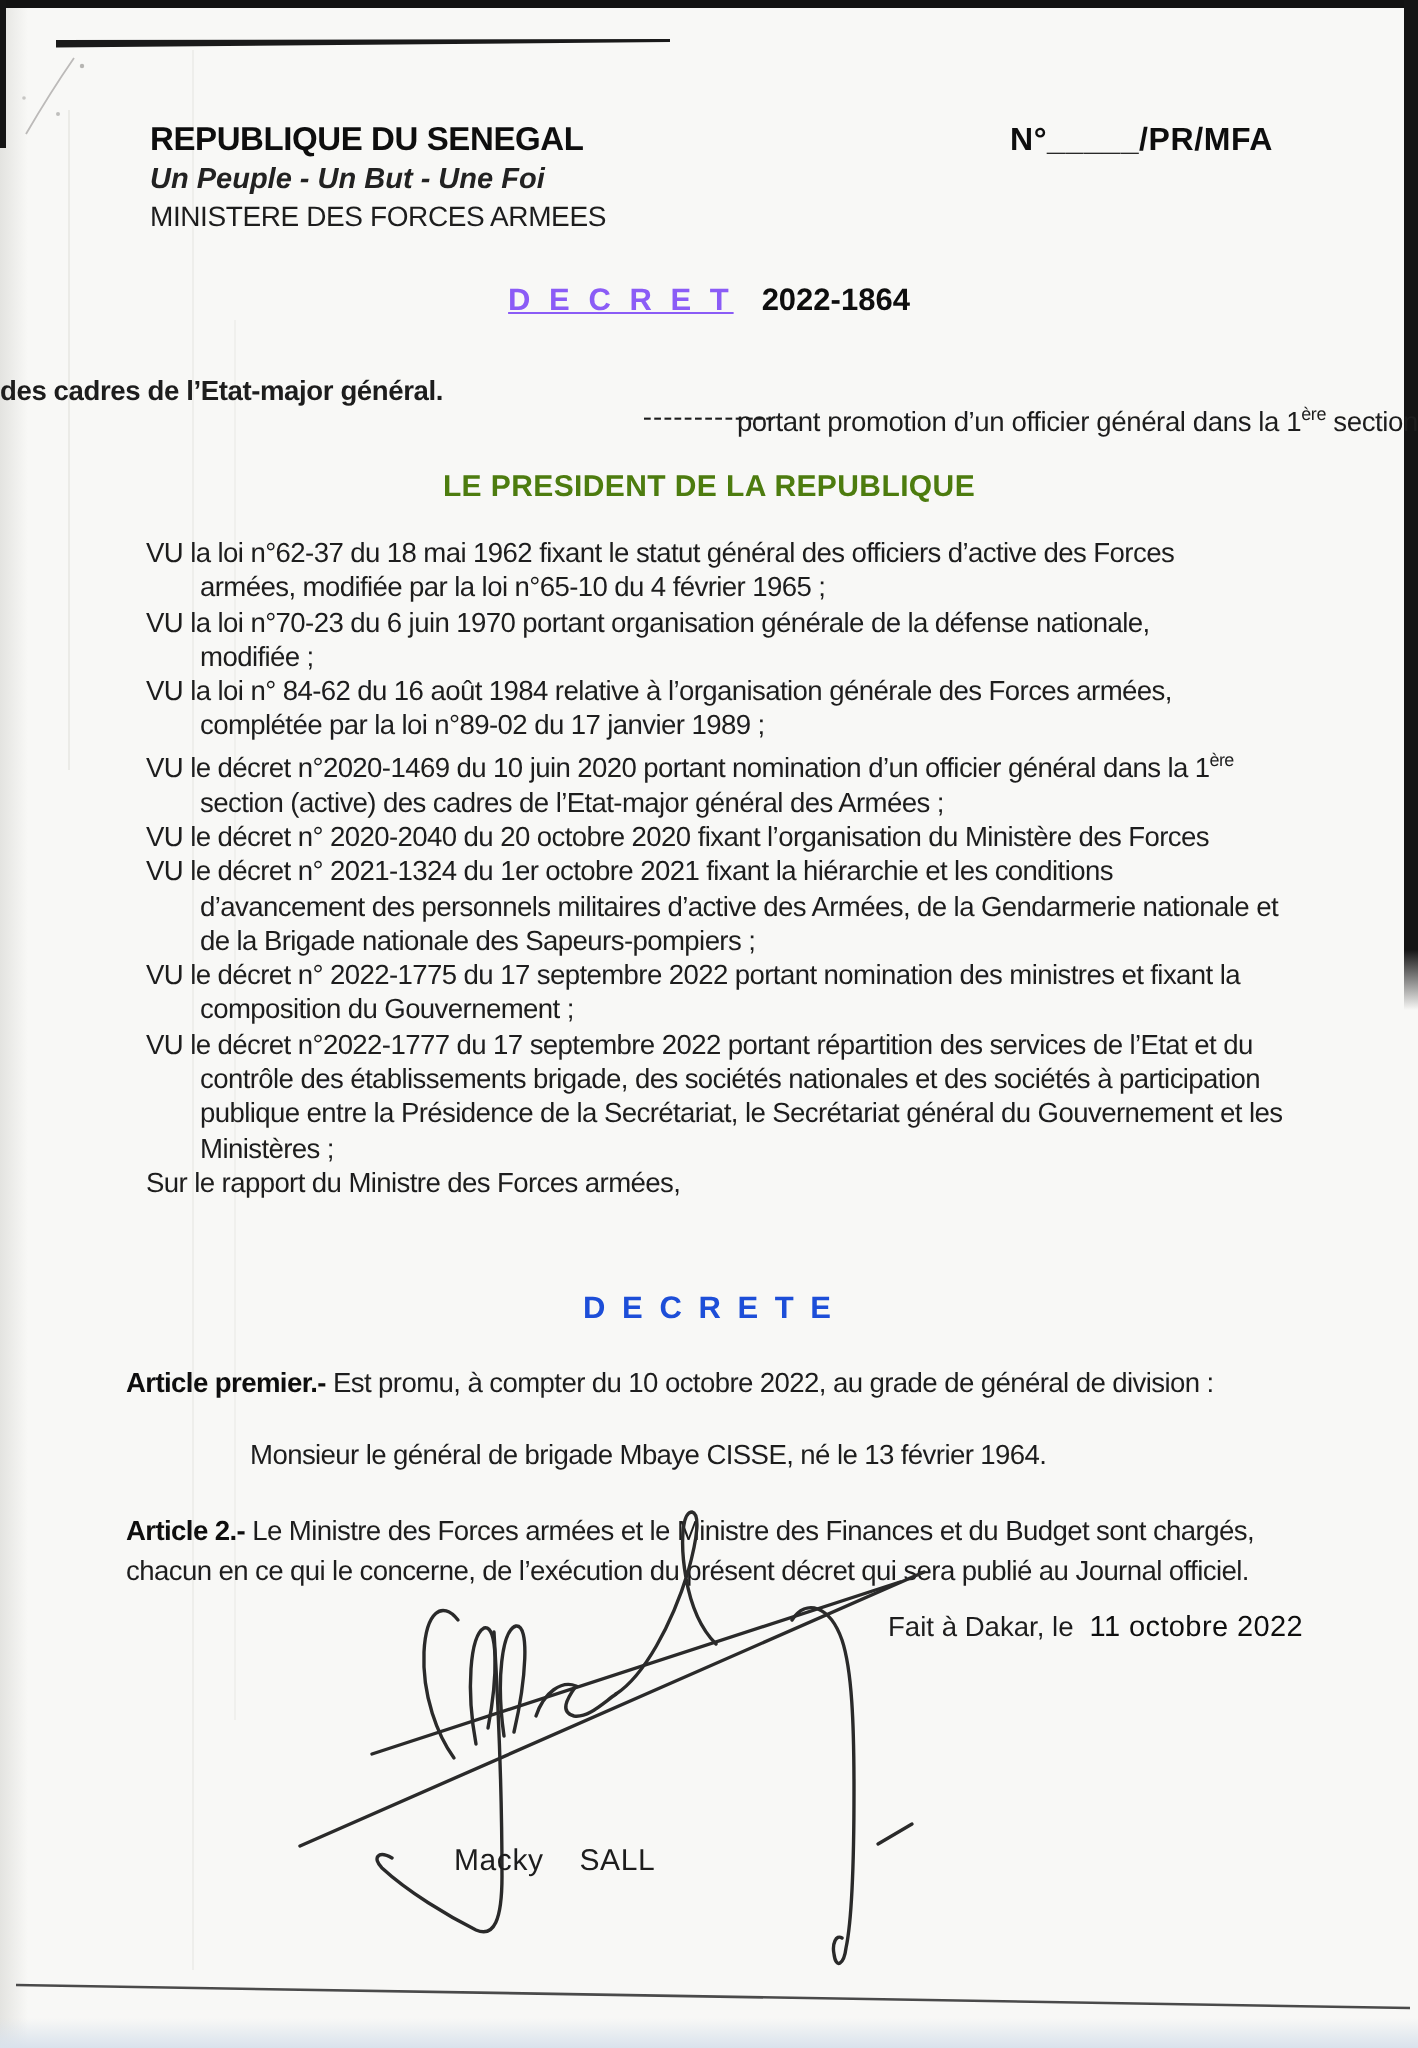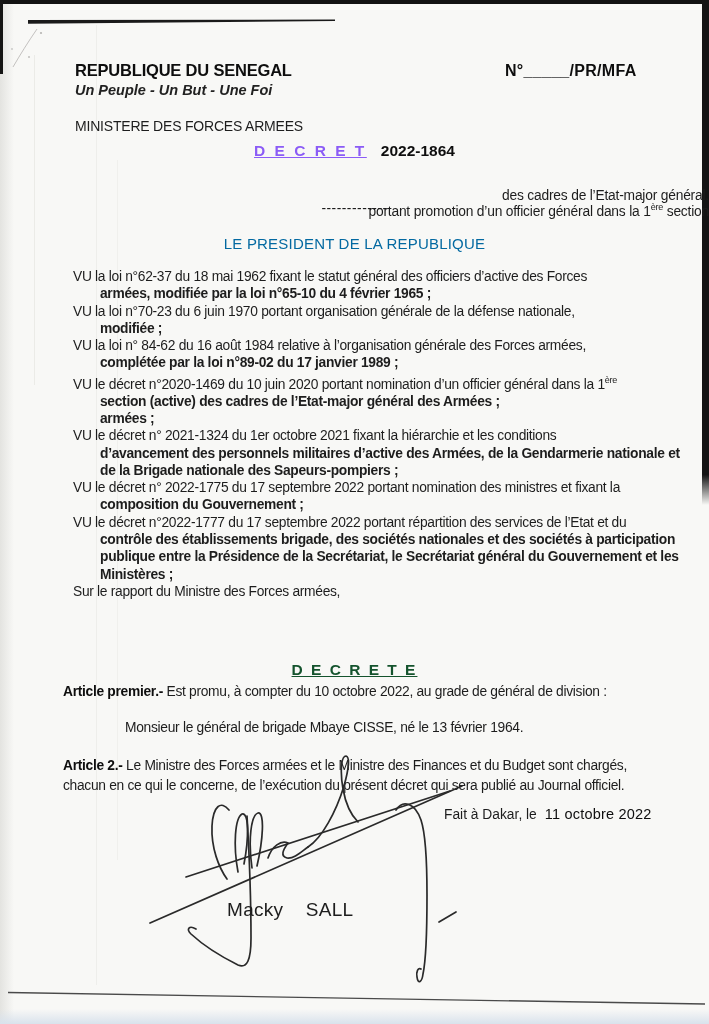--- a/index.html
+++ b/index.html
@@ -24,48 +24,48 @@
   .crease.c3 { left:117px; top:160px; height:700px; opacity:.5; }
   .edge-bottom { position:absolute; bottom:0; left:0; width:100%; height:15px;
                  background:linear-gradient(to bottom, rgba(217,226,236,0) 0%, #d9e2ec 100%); }
   #artifact-svg, #signature-svg {
     position:absolute; top:0; left:0; width:709px; height:1024px; pointer-events:none;
   }
   
   .header-left { position:absolute; left:75px; top:61px; }
   .org      { font-size:16.5px; font-weight:bold; color:#0e0e0e; letter-spacing:-0.2px; }
   .motto    { font-size:14.5px; font-style:italic; font-weight:bold; margin-top:2px; color:#222; }
-  .ministry { font-size:14px; margin-top:20px; letter-spacing:-0.2px; }
+  .ministry { font-size:14px; margin-top:2px; letter-spacing:-0.2px; }
   .ref { position:absolute; left:505px; top:62px; font-weight:bold; font-size:16px; letter-spacing:0.3px; color:#0e0e0e; }
   
   .title-row   { position:absolute; top:142px; left:0; width:100%; text-align:center; }
   .decree-word { font-weight:bold; font-size:15.5px; letter-spacing:2.5px; text-decoration:underline; color:#8b5cf6; }
   .decree-num  { font-weight:bold; font-size:15.5px; margin-left:14px; color:#0e0e0e; }
   .subtitle1 { position:absolute; top:170px; left:0; width:100%; text-align:right; font-size:13.8px; letter-spacing:-0.2px;margin-top:32px; }
-  .subtitle2 { position:absolute; top:188px; left:0; width:100%; text-align:right; font-size:13.8px; letter-spacing:-0.2px; }
+  .subtitle2 { position:absolute; top:188px; left:0; width:100%; text-align:left; font-size:13.8px; letter-spacing:-0.2px;font-weight:bold; }
   .sep-dashes{ position:absolute; top:201px; left:0; width:100%; text-align:center; font-size:13.8px; letter-spacing:0.5px; }
   sup { font-size:9px; }
   
   .president { position:absolute; top:235px; left:0; width:100%; text-align:center;
-               font-weight:normal; font-size:15px; letter-spacing:0.2px; color:#0369a1; }
+               font-weight:bold; font-size:15px; letter-spacing:0.2px; color:#4d7c0f; }
   .vu-block { position:absolute; left:73px; top:268px; width:620px;
               font-size:13.8px; line-height:17.3px; letter-spacing:-0.3px; }
   .vu-line { white-space:nowrap; }
-  .vu-line.cont { padding-left:27px;font-weight:bold; }
+  .vu-line.cont { padding-left:27px; }
   .rapport { white-space:nowrap; }
-  .decrete { position:absolute; top:661px; left:0; width:100%; text-align:center;
-             font-weight:bold; font-size:15.5px; letter-spacing:2px; color:#14532d;text-decoration:underline; }
+  .decrete { position:absolute; top:646px; left:0; width:100%; text-align:center;
+             font-weight:bold; font-size:15.5px; letter-spacing:2px; color:#1d4ed8; }
   .article1 { position:absolute; left:63px; top:684px; font-size:13.8px; letter-spacing:-0.3px; white-space:nowrap; }
   .article-label { font-weight:bold; color:#0e0e0e; }
   .subject  { position:absolute; left:125px; top:720px; font-size:13.8px; letter-spacing:-0.3px; white-space:nowrap; }
   .article2 { position:absolute; left:63px; top:756px; font-size:13.8px; line-height:20px; letter-spacing:-0.3px; }
   .article2 .line { white-space:nowrap; }
   .fait { position:absolute; left:444px; top:806px; font-size:13.8px; white-space:nowrap; }
   .fait .date { font-weight:normal; font-size:14.5px; margin-left:8px; letter-spacing:0.2px; color:#0e0e0e; }
-  .signer { position:absolute; left:227px; top:899px; font-size:19px; white-space:pre; letter-spacing:0.3px; }
+  .signer { position:absolute; left:227px; top:922px; font-size:15px; white-space:pre; letter-spacing:0.3px; }
 </style>
 </head>
 <body>
 
 <div id="page">
 
   <div class="edge-left-shade"></div>
   <div class="crease c1"></div>
   <div class="crease c2"></div>
   <div class="crease c3"></div>
@@ -105,21 +105,21 @@
   <div class="vu-block">
     <div id="vu-list">
         <div class="vu-line"><span>VU la loi n°62-37 du 18 mai 1962 fixant le statut général des officiers d’active des Forces</span></div>
         <div class="vu-line cont"><span>armées, modifiée par la loi n°65-10 du 4 février 1965 ;</span></div>
         <div class="vu-line"><span>VU la loi n°70-23 du 6 juin 1970 portant organisation générale de la défense nationale,</span></div>
         <div class="vu-line cont"><span>modifiée ;</span></div>
         <div class="vu-line"><span>VU la loi n° 84-62 du 16 août 1984 relative à l’organisation générale des Forces armées,</span></div>
         <div class="vu-line cont"><span>complétée par la loi n°89-02 du 17 janvier 1989 ;</span></div>
         <div class="vu-line"><span>VU le décret n°2020-1469 du 10 juin 2020 portant nomination d’un officier général dans la 1</span><sup>ère</sup></div>
         <div class="vu-line cont"><span>section (active) des cadres de l’Etat-major général des Armées ;</span></div>
-        <div class="vu-line cont"><span>armées ;</span></div>
+        <div class="vu-line"><span>VU le décret n° 2020-2040 du 20 octobre 2020 fixant l’organisation du Ministère des Forces</span></div>
         <div class="vu-line"><span>VU le décret n° 2021-1324 du 1er octobre 2021 fixant la hiérarchie et les conditions</span></div>
         <div class="vu-line cont"><span>d’avancement des personnels militaires d’active des Armées, de la Gendarmerie nationale et</span></div>
         <div class="vu-line cont"><span>de la Brigade nationale des Sapeurs-pompiers ;</span></div>
         <div class="vu-line"><span>VU le décret n° 2022-1775 du 17 septembre 2022 portant nomination des ministres et fixant la</span></div>
         <div class="vu-line cont"><span>composition du Gouvernement ;</span></div>
         <div class="vu-line"><span>VU le décret n°2022-1777 du 17 septembre 2022 portant répartition des services de l’Etat et du</span></div>
         <div class="vu-line cont"><span>contrôle des établissements brigade, des sociétés nationales et des sociétés à participation</span></div>
         <div class="vu-line cont"><span>publique entre la Présidence de la Secrétariat, le Secrétariat général du Gouvernement et les</span></div>
         <div class="vu-line cont"><span>Ministères ;</span></div>
       </div>

